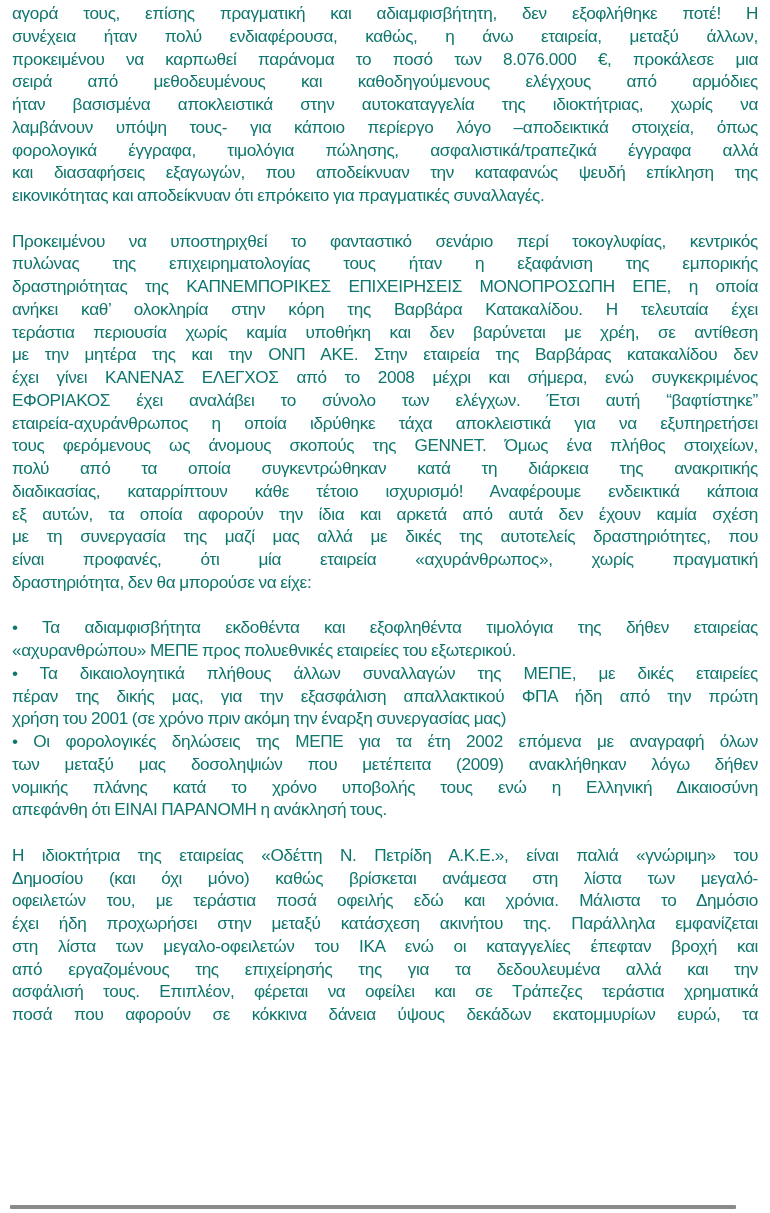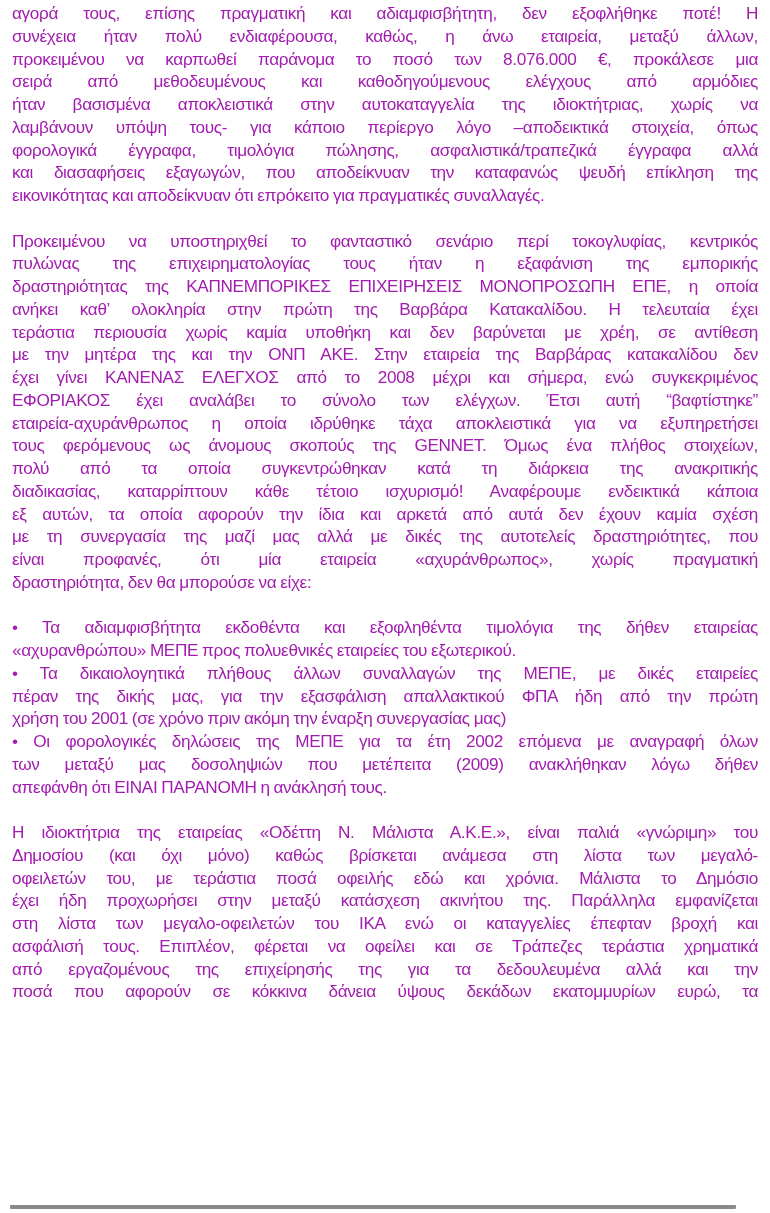--- a/index.html
+++ b/index.html
@@ -1,20 +1,20 @@
 <!DOCTYPE html>
 <html><head>
 <meta charset="utf-8">
 <style>
   html, body { margin: 0; padding: 0; background: #ffffff; }
   body { width: 770px; height: 1213px; overflow: hidden; position: relative; }
   .page {
     position: absolute; left: 12px; top: 2px; width: 746px;
     font-family: "Liberation Sans", "DejaVu Sans", sans-serif;
-    color: #a21caf;
+    color: #0f766e;
   }
   .line {
     height: 22.75px; line-height: 22.75px;
     font-size: 17.2px;
     white-space: nowrap;
     text-align: justify; text-align-last: justify;
     letter-spacing: -0.35px;
     word-spacing: -0.5px;
   }
   .line.last { text-align-last: left; }
@@ -38,21 +38,21 @@
       <div class="line"><span>λαμβάνουν υπόψη τους- για κάποιο περίεργο λόγο –αποδεικτικά στοιχεία, </span><span class="u">όπως</span></div>
       <div class="line"><span class="u">φορολογικά έγγραφα, τιμολόγια πώλησης, ασφαλιστικά/τραπεζικά έγγραφα αλλά</span></div>
       <div class="line"><span class="u">και διασαφήσεις εξαγωγών, που αποδείκνυαν την καταφανώς ψευδή επίκληση της</span></div>
       <div class="line last"><span class="u">εικονικότητας και αποδείκνυαν ότι επρόκειτο για πραγματικές συναλλαγές</span><span>.</span></div>
     </div>
     <div class="line blank"></div>
     <div class="paragraph">
       <div class="line"><span>Προκειμένου να υποστηριχθεί το φανταστικό σενάριο περί τοκογλυφίας, κεντρικός</span></div>
       <div class="line"><span>πυλώνας της επιχειρηματολογίας τους ήταν η εξαφάνιση της εμπορικής</span></div>
       <div class="line"><span>δραστηριότητας της ΚΑΠΝΕΜΠΟΡΙΚΕΣ ΕΠΙΧΕΙΡΗΣΕΙΣ ΜΟΝΟΠΡΟΣΩΠΗ ΕΠΕ, η οποία</span></div>
-      <div class="line"><span>ανήκει καθ’ ολοκληρία στην πρώτη της Βαρβάρα Κατακαλίδου. Η τελευταία έχει</span></div>
+      <div class="line"><span>ανήκει καθ’ ολοκληρία στην κόρη της Βαρβάρα Κατακαλίδου. Η τελευταία έχει</span></div>
       <div class="line"><span>τεράστια περιουσία χωρίς καμία υποθήκη και δεν βαρύνεται με χρέη, σε αντίθεση</span></div>
       <div class="line"><span>με την μητέρα της και την ΟΝΠ ΑΚΕ. Στην εταιρεία της Βαρβάρας κατακαλίδου δεν</span></div>
       <div class="line"><span>έχει γίνει ΚΑΝΕΝΑΣ ΕΛΕΓΧΟΣ από το 2008 μέχρι και σήμερα, ενώ συγκεκριμένος</span></div>
       <div class="line"><span>ΕΦΟΡΙΑΚΟΣ έχει αναλάβει το σύνολο των ελέγχων. Έτσι αυτή “βαφτίστηκε”</span></div>
       <div class="line"><span>εταιρεία-αχυράνθρωπος η οποία ιδρύθηκε τάχα αποκλειστικά για να εξυπηρετήσει</span></div>
       <div class="line"><span>τους φερόμενους ως άνομους σκοπούς της GENNET. </span><span class="u">Όμως ένα πλήθος στοιχείων,</span></div>
       <div class="line"><span class="u">πολύ από τα οποία συγκεντρώθηκαν κατά τη διάρκεια της ανακριτικής</span></div>
       <div class="line"><span class="u">διαδικασίας, καταρρίπτουν κάθε τέτοιο ισχυρισμό</span><span>! Αναφέρουμε ενδεικτικά κάποια</span></div>
       <div class="line"><span>εξ αυτών, τα οποία αφορούν την ίδια και αρκετά από αυτά δεν έχουν καμία σχέση</span></div>
       <div class="line"><span>με τη συνεργασία της μαζί μας αλλά με δικές της αυτοτελείς δραστηριότητες, που</span></div>
@@ -61,27 +61,28 @@
     </div>
     <div class="line blank"></div>
     <div class="paragraph">
       <div class="line"><span>• Τα αδιαμφισβήτητα εκδοθέντα και εξοφληθέντα τιμολόγια της δήθεν εταιρείας</span></div>
       <div class="line last"><span>«αχυρανθρώπου» ΜΕΠΕ προς πολυεθνικές εταιρείες του εξωτερικού.</span></div>
       <div class="line"><span>•  Τα δικαιολογητικά πλήθους άλλων συναλλαγών της ΜΕΠΕ, με δικές εταιρείες</span></div>
       <div class="line"><span>πέραν της δικής μας, για την εξασφάλιση απαλλακτικού ΦΠΑ ήδη από την πρώτη</span></div>
       <div class="line last"><span>χρήση του 2001 (σε χρόνο πριν ακόμη την έναρξη συνεργασίας μας)</span></div>
       <div class="line"><span>•  Οι φορολογικές δηλώσεις της ΜΕΠΕ για τα έτη 2002 επόμενα με αναγραφή όλων</span></div>
       <div class="line"><span>των μεταξύ μας δοσοληψιών που μετέπειτα (2009) ανακλήθηκαν λόγω δήθεν</span></div>
+      <div class="line"><span>νομικής πλάνης κατά το χρόνο υποβολής τους ενώ η Ελληνική Δικαιοσύνη</span></div>
       <div class="line last"><span>απεφάνθη ότι ΕΙΝΑΙ ΠΑΡΑΝΟΜΗ η ανάκλησή τους.</span></div>
     </div>
     <div class="line blank"></div>
     <div class="paragraph">
-      <div class="line"><span>Η ιδιοκτήτρια της εταιρείας «Οδέττη Ν. Μάλιστα Α.Κ.Ε.», είναι παλιά «γνώριμη» του</span></div>
+      <div class="line"><span>Η ιδιοκτήτρια της εταιρείας «Οδέττη Ν. Πετρίδη Α.Κ.Ε.», είναι παλιά «γνώριμη» του</span></div>
       <div class="line"><span>Δημοσίου (και όχι μόνο) καθώς βρίσκεται ανάμεσα στη λίστα των μεγαλό-</span></div>
       <div class="line"><span>οφειλετών του, με τεράστια ποσά οφειλής εδώ και χρόνια. Μάλιστα το Δημόσιο</span></div>
       <div class="line"><span>έχει ήδη προχωρήσει στην μεταξύ κατάσχεση ακινήτου της. Παράλληλα εμφανίζεται</span></div>
       <div class="line"><span>στη λίστα των μεγαλο-οφειλετών του ΙΚΑ ενώ οι καταγγελίες έπεφταν βροχή και</span></div>
+      <div class="line"><span>από εργαζομένους της επιχείρησής της για τα δεδουλευμένα αλλά και την</span></div>
       <div class="line"><span>ασφάλισή τους. Επιπλέον, φέρεται να οφείλει και σε Τράπεζες τεράστια χρηματικά</span></div>
-      <div class="line"><span>από εργαζομένους της επιχείρησής της για τα δεδουλευμένα αλλά και την</span></div>
       <div class="line"><span>ποσά που αφορούν σε κόκκινα δάνεια ύψους δεκάδων εκατομμυρίων ευρώ, τα</span></div>
     </div>
   </div>
 <div class="rule"></div>
 
 </body></html>

